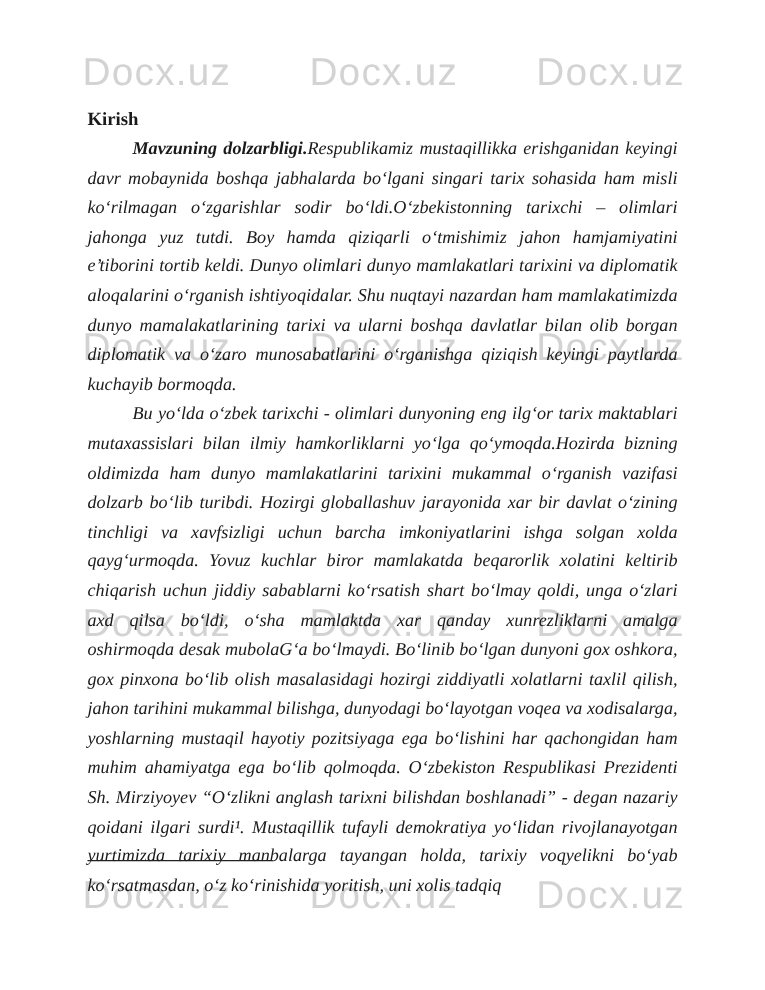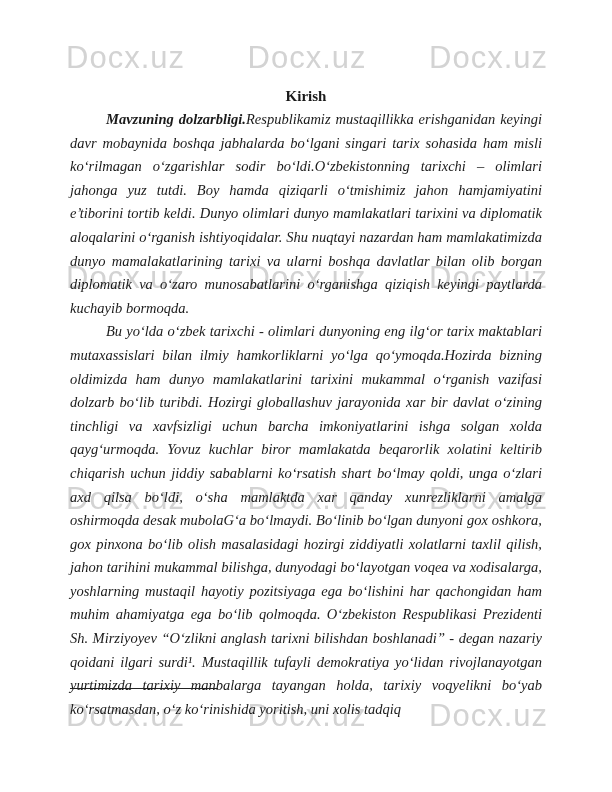--- a/index.html
+++ b/index.html
@@ -26,21 +26,21 @@
     font-family:"Liberation Sans", sans-serif;
     font-size:31px;line-height:1;
     letter-spacing:1px;
     color:#d3d3d3;
     white-space:nowrap;
     user-select:none;
   }
   
   .content{position:absolute;z-index:1;left:70px;top:84px;width:472px;}
   .doc-title{
-    text-align:center;font-weight:bold;
+    text-align:left;font-weight:bold;
     font-size:15px;line-height:24px;
   }
   .para{
     margin:0;
     font-size:14.5px;line-height:23.6px;
     text-align:justify;
     text-indent:36px;
     font-style:italic;
   }
   .lead{font-weight:bold;}

